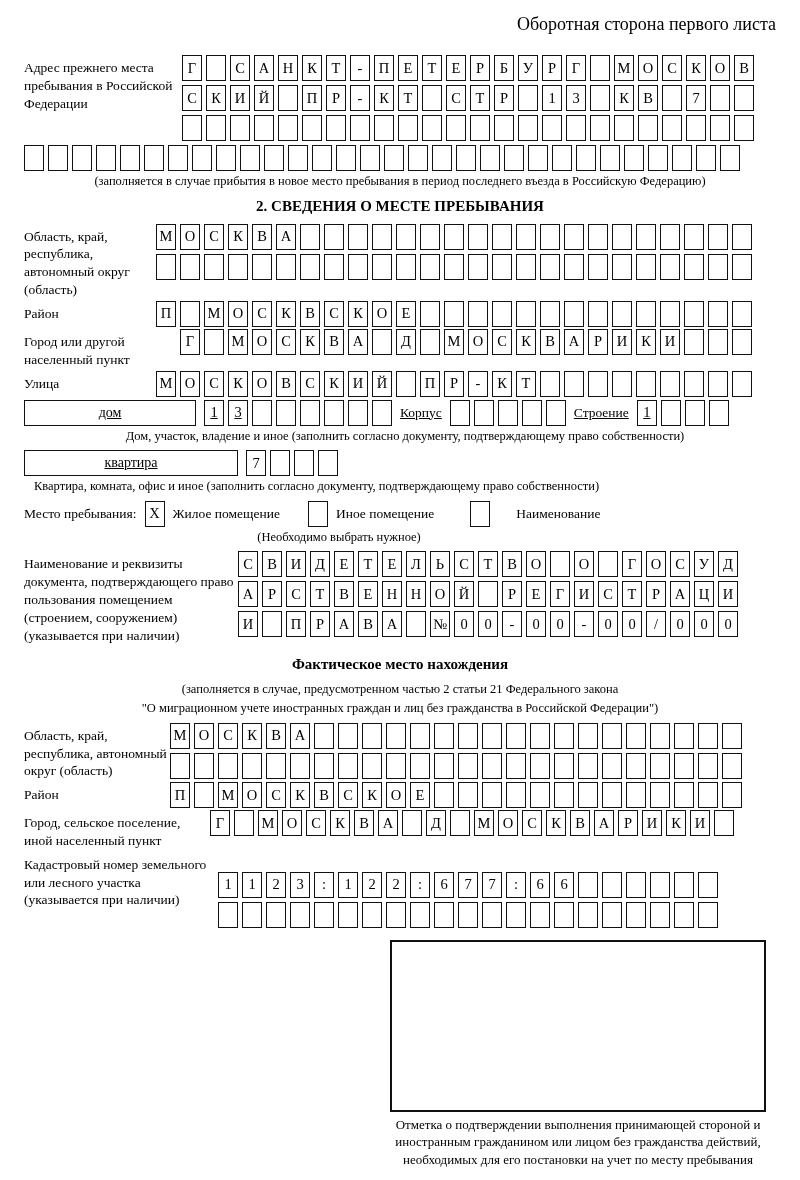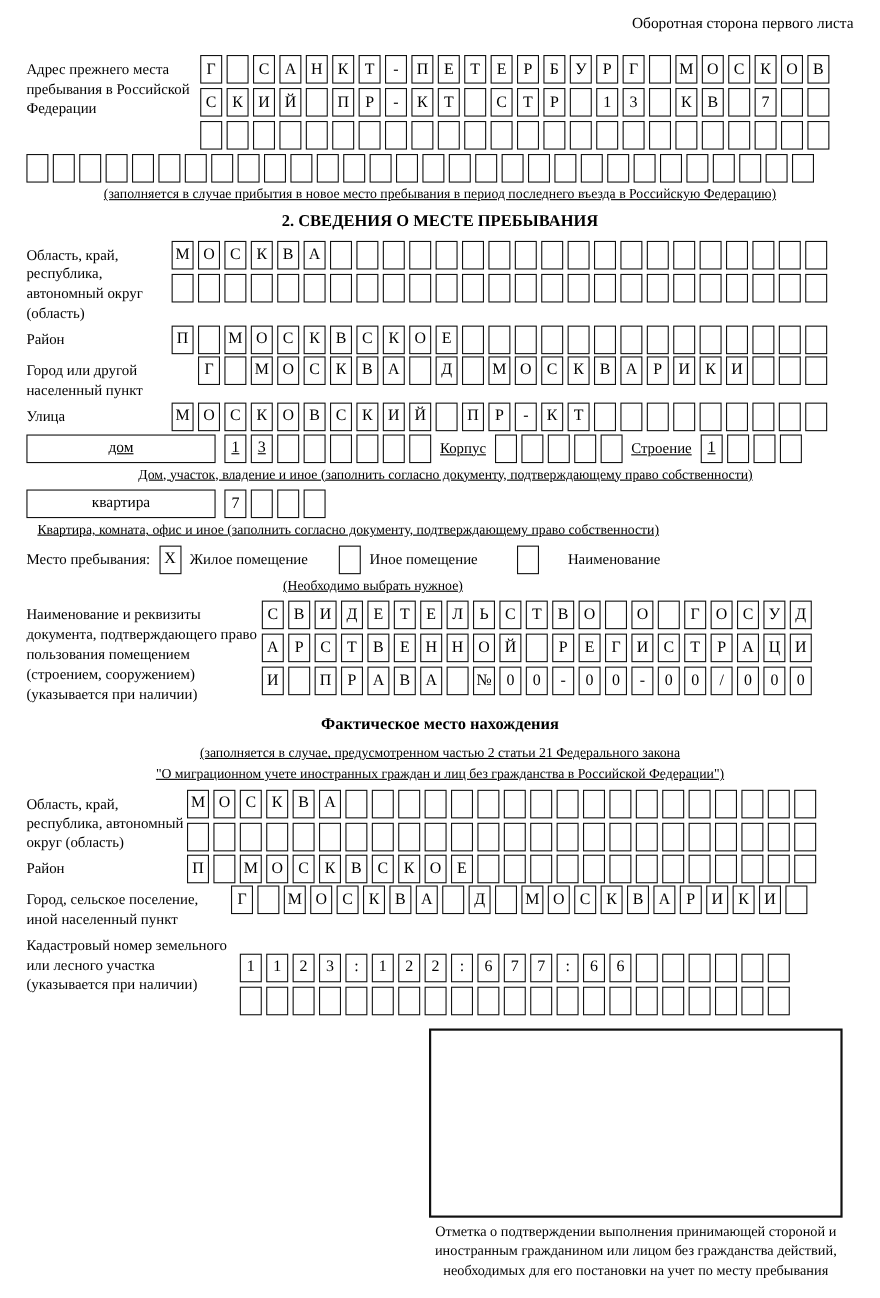--- a/index.html
+++ b/index.html
@@ -1,25 +1,25 @@
 <!DOCTYPE html>
 <html><head>
 <meta charset="utf-8">
 <style>
   html,body{margin:0;padding:0;background:#fff;color:#000;}
   body{width:800px;height:1180px;font-family:"Liberation Serif",serif;box-sizing:border-box;padding:14px 24px 10px 24px;overflow:hidden;}
-  .corner{ text-align:right; font-size:14px; margin-bottom:20px; }
+  .corner{ text-align:right; font-size:18px; margin-bottom:20px; }
   .frow{ display:flex; align-items:flex-start; margin-bottom:2px; }
   .flabel{ font-size:13.5px; line-height:1.32; padding-top:4px; box-sizing:border-box; flex:none; }
   .vcol{ display:flex; flex-direction:column; gap:4px; }
   .boxrow{ display:flex; gap:4px; flex:none; }
   .cbox{ flex:none; box-sizing:border-box; width:20px; height:26px; border:1.6px solid #111;
          display:flex; align-items:center; justify-content:center;
          font-size:14.5px; font-family:"Liberation Serif",serif; }
-  .caption{ font-size:12.5px; text-align:center; margin:3px 0 6px 0; line-height:1.25;text-decoration:underline; }
+  .caption{ font-size:12.5px; text-align:center; margin:3px 0 6px 0; line-height:1.25; }
   .sect-title{ font-size:15px; font-weight:bold; text-align:center; margin:8px 0 9px 0; }
   .widebox{ box-sizing:border-box; border:1.6px solid #111; height:26px; display:flex;
             align-items:center; justify-content:center; font-size:14px; flex:none; }
   .inline-lbl{ font-size:13.5px; padding-top:5px; flex:none; }
   .mt4{ margin-top:4px; }
   .stamp-wrap{ margin-left:366px; width:376px; margin-top:12px; }
   .stamp-box{ box-sizing:border-box; width:376px; height:172px; border:2px solid #111; background:#fff; }
   .stamp-caption{ font-size:13px; text-align:center; line-height:1.35; margin-top:4px; }
   .gap8{ width:8px; flex:none; }
 </style>
@@ -328,21 +328,21 @@
   <div class="boxrow">
       <span class="cbox">1</span>
       <span class="cbox"></span>
       <span class="cbox"></span>
       <span class="cbox"></span>
     </div>
 </div>
 <div class="caption" style="text-align:center;margin-left:10px;">Дом, участок, владение и иное (заполнить согласно документу, подтверждающему право собственности)</div>
 
 <div class="frow">
-  <div class="widebox" style="width:172px;">квартира</div>
+  <div class="widebox" style="width:214px;text-decoration:underline;">квартира</div>
   <div class="gap8"></div>
   <div class="boxrow">
       <span class="cbox">7</span>
       <span class="cbox"></span>
       <span class="cbox"></span>
       <span class="cbox"></span>
     </div>
 </div>
 <div class="caption" style="text-align:left;margin-left:10px;">Квартира, комната, офис и иное (заполнить согласно документу, подтверждающему право собственности)</div>
 

